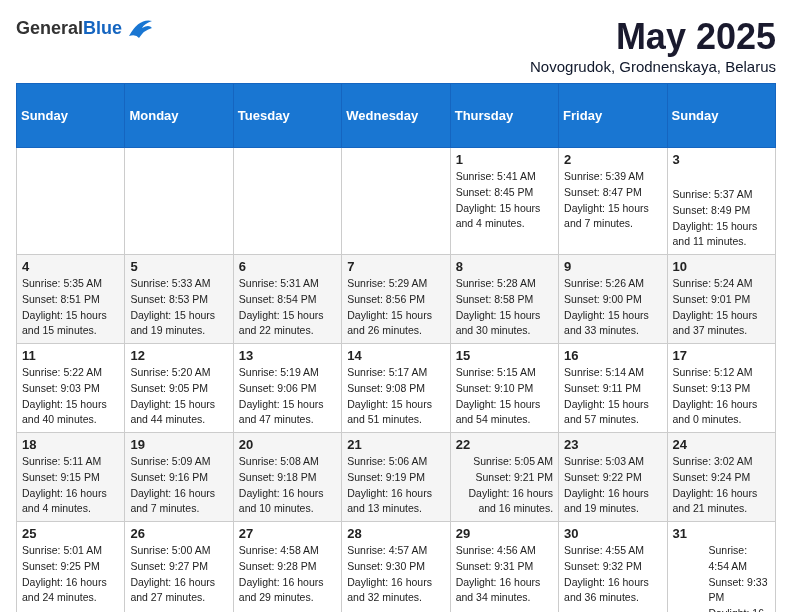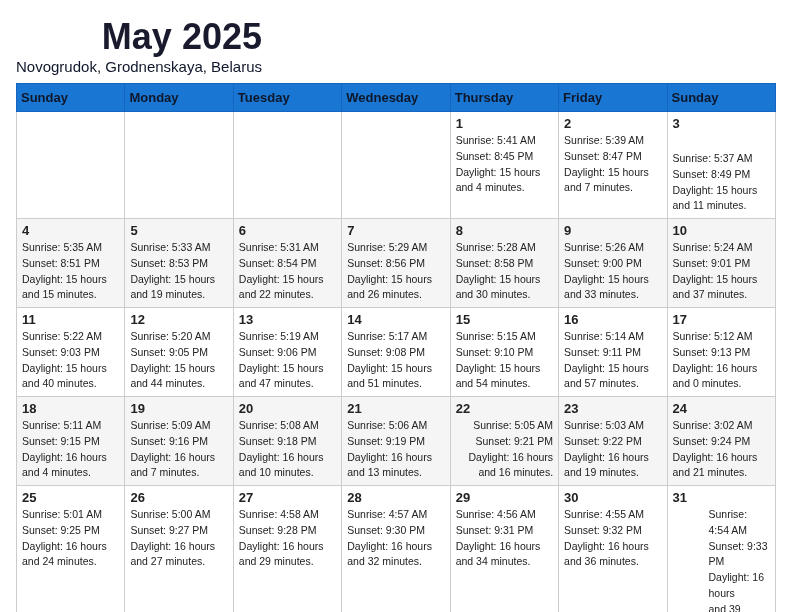--- a/index.html
+++ b/index.html
@@ -47,22 +47,22 @@
       font-size: 15px;
       color: #0f172a;
     }
     table {
       width: 100%;
       border-collapse: collapse;
       table-layout: fixed;
     }
     th {
       background-color: #1976d2;
-      color: #0f172a;
-      padding: 6px 4px;
+      color: #ffffff;
+      padding: 24px 4px;
       font-size: 13px;
       text-align: left;
       border: 1px solid #1565c0;
     }
     td {
       border: 1px solid #ccc;
       vertical-align: top;
       padding: 4px 5px;
       font-size: 11px;
       color: #222;
@@ -84,20 +84,28 @@
       color: #222;
     }
     td.empty {
       background: #fff;
     }
   </style>
 </head>
 <body>
 
 <div class="header">
+  <div class="logo">
+    <div>
+      <span class="logo-text-general">General</span><span class="logo-text-blue">Blue</span>
+    </div>
+    <svg class="logo-bird" viewBox="0 0 30 25">
+      <path d="M5,20 Q15,2 28,5 Q20,8 18,12 Q25,8 28,12 Q20,14 15,22 Q12,18 5,20Z" fill="#1976d2"></path>
+    </svg>
+  </div>
   <div class="title-block">
     <div class="month-year">May 2025</div>
     <div class="location">Novogrudok, Grodnenskaya, Belarus</div>
   </div>
 </div>
 
 <table>
   <thead>
     <tr>
     <th>Sunday</th>

